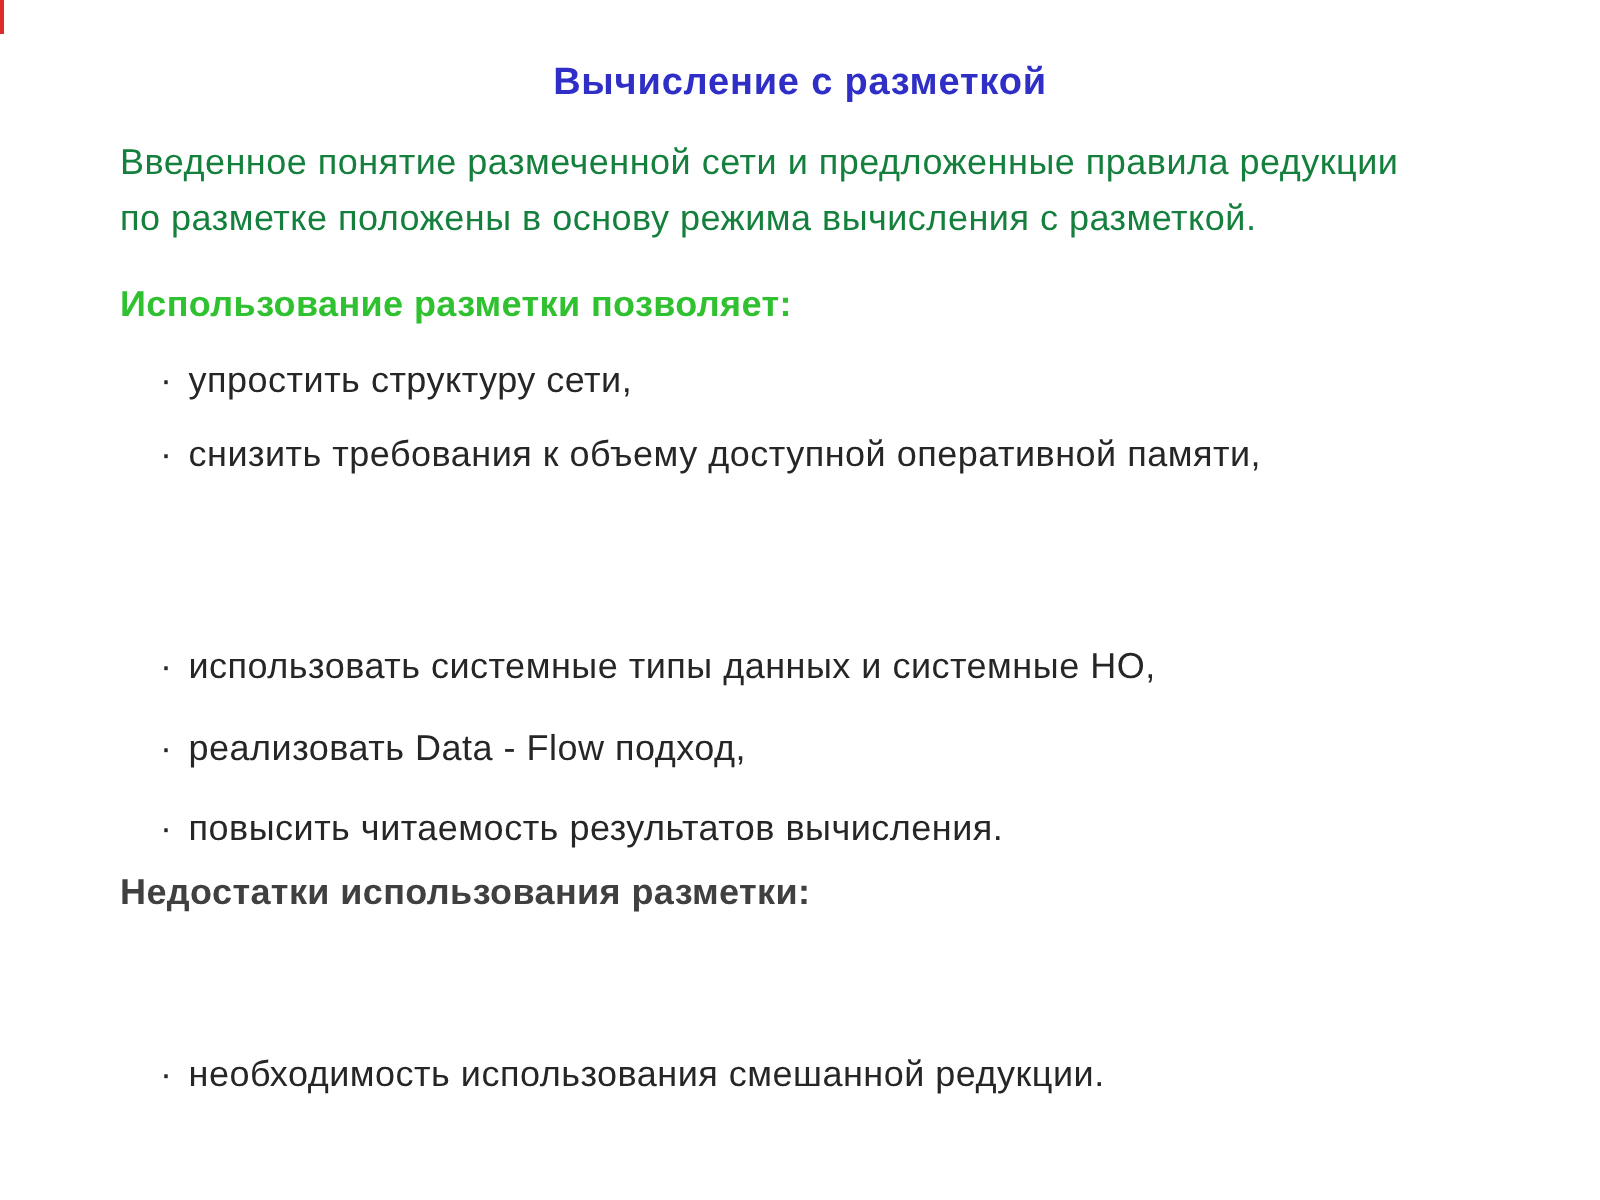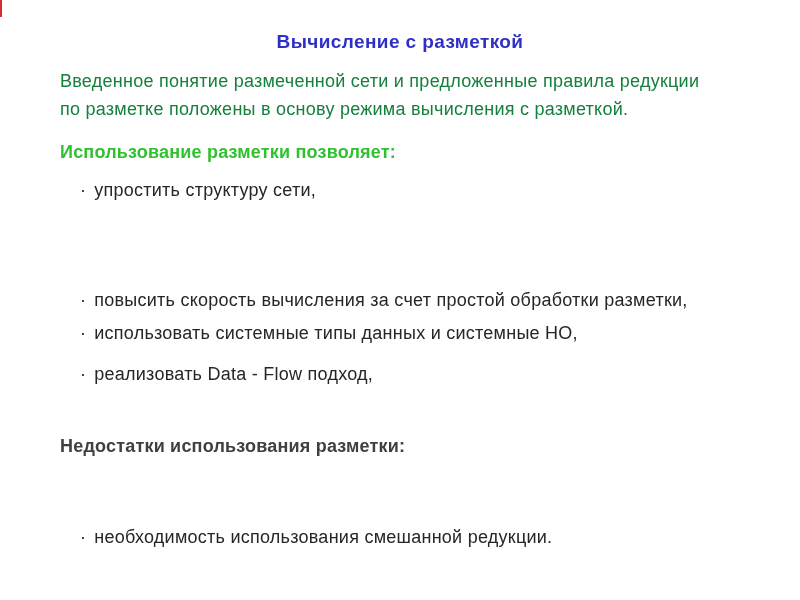--- a/index.html
+++ b/index.html
@@ -32,28 +32,31 @@
   <div class="abs intro">
     <div>Введенное понятие размеченной сети и предложенные правила редукции</div>
     <div>по разметке положены в основу режима вычисления с разметкой.</div>
   </div>
 
   <div class="abs bullet" style="top:180px">
     <span class="dot">·</span><span>упростить структуру сети,</span>
   </div>
 
   <div class="abs heading heading-adv">Использование разметки позволяет:</div>
-  <div class="abs bullet" style="top:290px">
-    <span class="dot">·</span><span>повысить скорость вычисления за счет простой обработки разметки,</span>
+  <div class="abs bullet" style="top:217px">
+    <span class="dot">·</span><span>снизить требования к объему доступной оперативной памяти,</span>
   </div>
   <div class="abs bullet" style="top:323px">
     <span class="dot">·</span><span>использовать системные типы данных и системные НО,</span>
   </div>
   <div class="abs bullet" style="top:364px">
     <span class="dot">·</span><span>реализовать Data - Flow подход,</span>
+  </div>
+  <div class="abs bullet" style="top:404px">
+    <span class="dot">·</span><span>повысить читаемость результатов вычисления.</span>
   </div>
 
   <div class="abs heading heading-neg">Недостатки использования разметки:</div>
 
   <div class="abs bullet" style="top:527px">
     <span class="dot">·</span><span>необходимость использования смешанной редукции.</span>
   </div>
 
 </div>
 

